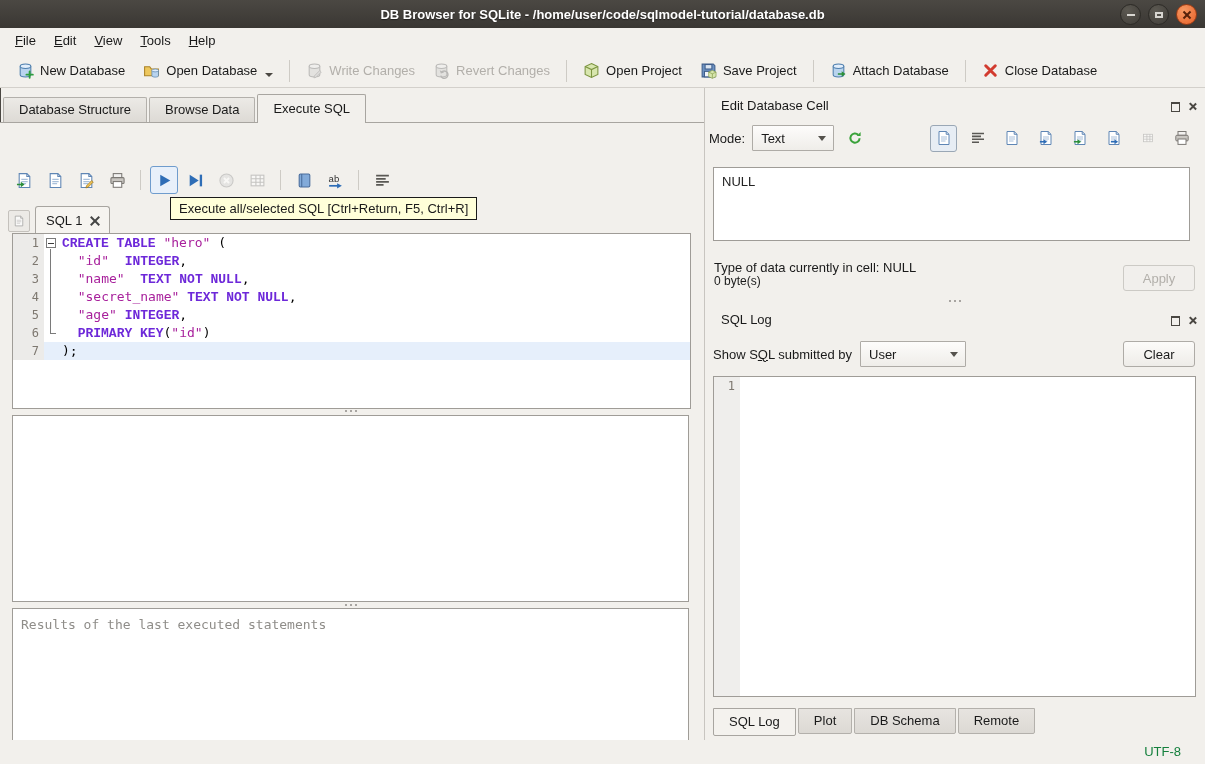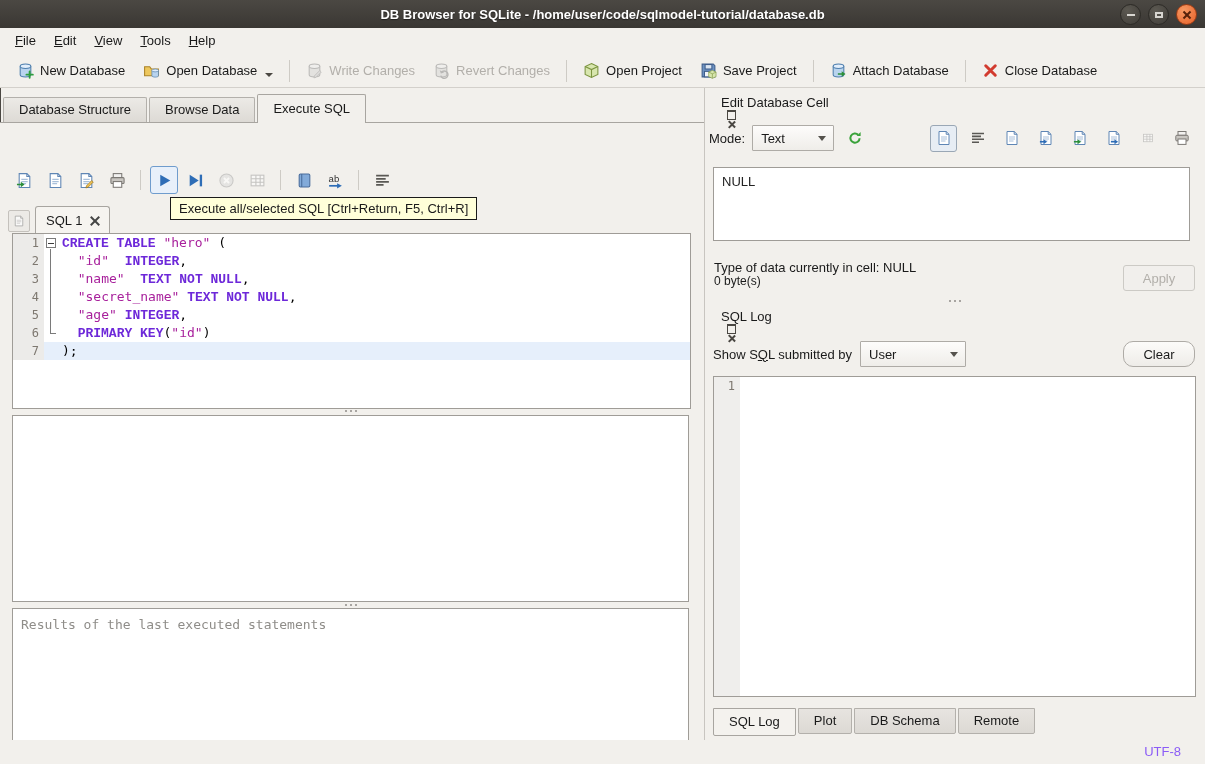--- a/index.html
+++ b/index.html
@@ -31,21 +31,21 @@
   .tbtn .ic svg{width:17px;height:17px;display:block;}
   .tbtn.disabled{color:#b2afaa;}
   .tbtn.disabled svg{filter:grayscale(1) opacity(.45);}
   .tsep{width:1px;height:22px;background:#cecbc5;margin:0 7px;}
   .drop-arr{width:0;height:0;border-left:4px solid transparent;border-right:4px solid transparent;border-top:4px solid #4a4742;margin-left:2px;margin-top:8px;}
 
   
   .left-panel{position:absolute;left:0;top:88px;width:704px;height:652px;}
   .right-panel{position:absolute;left:704px;top:88px;width:501px;height:652px;border-left:1px solid #c8c5c0;box-sizing:border-box;background:#f2f0ec;}
   .statusbar{position:absolute;left:0;top:740px;width:1205px;height:24px;background:#f2f0ec;}
-  .status-enc{position:absolute;right:24px;top:4px;color:#8b5cf6;}
+  .status-enc{position:absolute;right:24px;top:4px;color:#15803d;}
 
   
   .main-tabs{position:absolute;left:3px;top:6px;right:0;height:29px;display:flex;align-items:flex-end;z-index:3;text-align:right;}
   .mtab{border:1px solid #b3b0ab;border-bottom:none;background:linear-gradient(#eceae6,#dddad5);
     padding:0 15px;height:24px;line-height:24px;margin-bottom:1px;margin-right:2px;border-radius:2px 2px 0 0;white-space:nowrap;}
   .mtab.active{background:#f2f0ec;border-color:#a8a5a0;height:28px;line-height:28px;margin-bottom:0;z-index:4;}
   .sql-content{position:absolute;left:0;top:34px;right:0;bottom:0;border-top:1px solid #a8a5a0;background:#f2f0ec;}
 
   
   .sql-toolbar{position:absolute;left:10px;top:42px;height:30px;display:flex;align-items:center;gap:3px;}
@@ -88,21 +88,21 @@
   .tk-id{color:#a8219c;}
   .tk-pl{color:#000;}
 
   .hsplit{position:absolute;left:12px;width:677px;height:6px;display:flex;align-items:center;justify-content:center;}
   .dots{width:2px;height:2px;border-radius:50%;background:#8f8d89;box-shadow:-5px 0 0 #8f8d89,5px 0 0 #8f8d89;}
   .pane{position:absolute;left:12px;width:677px;border:1px solid #9f9c97;background:#fff;box-sizing:border-box;}
   .pane.grid{top:292px;height:187px;}
   .pane.results{top:485px;height:149px;font-family:"DejaVu Sans Mono",monospace;color:#8f8d89;padding:8px 8px;}
 
   
-  .dock-header{position:absolute;left:16px;right:6px;height:18px;display:flex;align-items:flex-start;flex-direction:column;}
+  .dock-header{position:absolute;left:16px;right:6px;height:18px;display:flex;align-items:flex-end;}
   .dock-title{flex:1;}
   .dock-btn{width:13px;height:13px;margin-left:4px;display:flex;align-items:center;justify-content:center;}
   .g-float{width:7px;height:7px;border:1px solid #4a4742;border-top-width:2px;}
   .g-xs{position:relative;width:9px;height:9px;}
   .g-xs::before,.g-xs::after{content:"";position:absolute;left:4px;top:0;width:1.5px;height:9px;background:#4a4742;}
   .g-xs::before{transform:rotate(45deg);} .g-xs::after{transform:rotate(-45deg);}
 
   .mode-row{position:absolute;left:4px;right:10px;top:36px;height:28px;display:flex;align-items:center;gap:7px;}
   .combo{height:26px;box-sizing:border-box;border:1px solid #aeaba6;border-radius:1px;
     background:linear-gradient(#fdfcfb,#efede9);display:flex;align-items:center;padding:0 7px 0 8px;}
@@ -121,21 +121,21 @@
   .size-info{position:absolute;left:9px;top:186px;font-size:12px;}
   .btn{height:26px;box-sizing:border-box;border:1px solid #aeaba6;border-radius:3px;
     background:linear-gradient(#fcfbf9,#eeece8);display:flex;align-items:center;justify-content:center;width:72px;}
   .btn.disabled{background:#f1efec;border-color:#cccac5;color:#b2afaa;}
   .btn.clear::first-letter{text-decoration:underline;}
   .apply-pos{position:absolute;right:10px;top:177px;}
   .vdots{position:absolute;left:0;right:0;top:212px;display:flex;justify-content:center;}
 
   .loghdr-pos{top:221px;}
   .filter-row{position:absolute;left:8px;right:10px;top:252px;height:28px;display:flex;align-items:center;gap:8px;}
-  .clear-pos{margin-left:auto;border-radius:10px;}
+  .clear-pos{margin-left:auto;}
   .log-box{position:absolute;left:8px;right:9px;top:288px;height:321px;border:1px solid #9f9c97;background:#fff;
     box-sizing:border-box;display:flex;font-family:"DejaVu Sans Mono",monospace;font-size:12px;}
   .log-gutter{width:26px;background:#efeeec;color:#7e7870;text-align:right;padding:2px 5px 0 0;box-sizing:border-box;}
 
   .bottom-tabs{position:absolute;left:8px;top:620px;height:27px;display:flex;align-items:flex-start;}
   .btab{border:1px solid #b3b0ab;background:linear-gradient(#e7e4e0,#dcd9d4);padding:0 15px;height:24px;line-height:24px;
     margin-right:2px;border-radius:0 0 2px 2px;white-space:nowrap;}
   .btab.active{background:#f4f2ee;border-color:#a8a5a0;height:26px;line-height:26px;}
 </style>
 </head>

